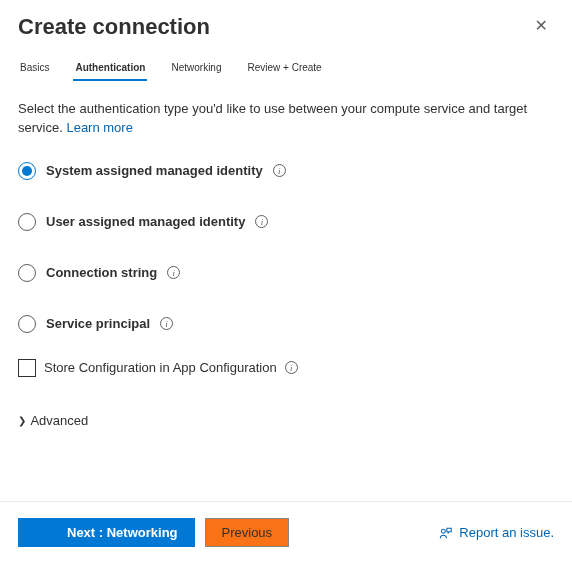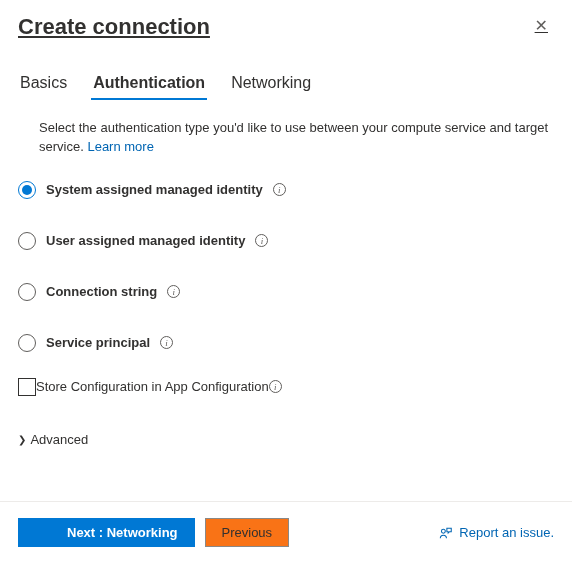--- a/index.html
+++ b/index.html
@@ -19,22 +19,21 @@
     .panel {
       padding: 14px 18px 0 18px;
       height: 100%;
       display: flex;
       flex-direction: column;
     }
     .header {
       display: flex;
       justify-content: space-between;
       align-items: flex-start;
-      margin-bottom: 28px;
-      text-decoration: underline;
+      margin-bottom: 16px;
     }
     .title {
       font-size: 22px;
       font-weight: 600;
       color: #323130;
     }
     .close-btn {
       font-size: 16px;
       color: #605e5c;
       cursor: pointer;
@@ -46,41 +45,40 @@
     .tabs {
       display: flex;
       gap: 22px;
       border-bottom: 1px solid transparent;
       margin-bottom: 18px;
     }
     .tab {
       padding: 6px 2px 8px 2px;
       cursor: pointer;
       color: #323130;
-      font-size: 16px;
+      font-size: 10px;
       position: relative;
     }
     .tab.active {
       font-weight: 600;
     }
     .tab.active::after {
       content: "";
       position: absolute;
       left: 0;
       right: 0;
       bottom: 0;
       height: 2px;
       background: #0078d4;
     }
     .description {
       font-size: 13px;
       color: #323130;
       line-height: 1.45;
       margin-bottom: 24px;
-      margin-left: 21px;
     }
     .link {
       color: #0065b3;
       cursor: pointer;
       text-decoration: none;
     }
     .options {
       display: flex;
       flex-direction: column;
       gap: 33px;
@@ -128,20 +126,21 @@
       font-size: 9px;
       color: #605e5c;
       font-family: Georgia, serif;
       font-style: italic;
       cursor: pointer;
       flex-shrink: 0;
     }
     .checkbox-row {
       display: flex;
       align-items: center;
+      gap: 8px;
       margin-bottom: 36px;
       cursor: pointer;
     }
     .checkbox {
       width: 18px;
       height: 18px;
       border: 1px solid #323130;
       flex-shrink: 0;
     }
     .checkbox-label {
@@ -220,20 +219,23 @@
 
   <div class="tabs">
     <div class="tab">
       <span>Basics</span>
     </div>
     <div class="tab active">
       <span>Authentication</span>
     </div>
     <div class="tab">
       <span>Networking</span>
+    </div>
+    <div class="tab">
+      <span>Review + Create</span>
     </div>
   </div>
 
   <p class="description">
     <span>Select the authentication type you'd like to use between your compute service and target service.</span>
     <a class="link">Learn more</a>
   </p>
 
   <div class="options">
     <div class="radio-row">

